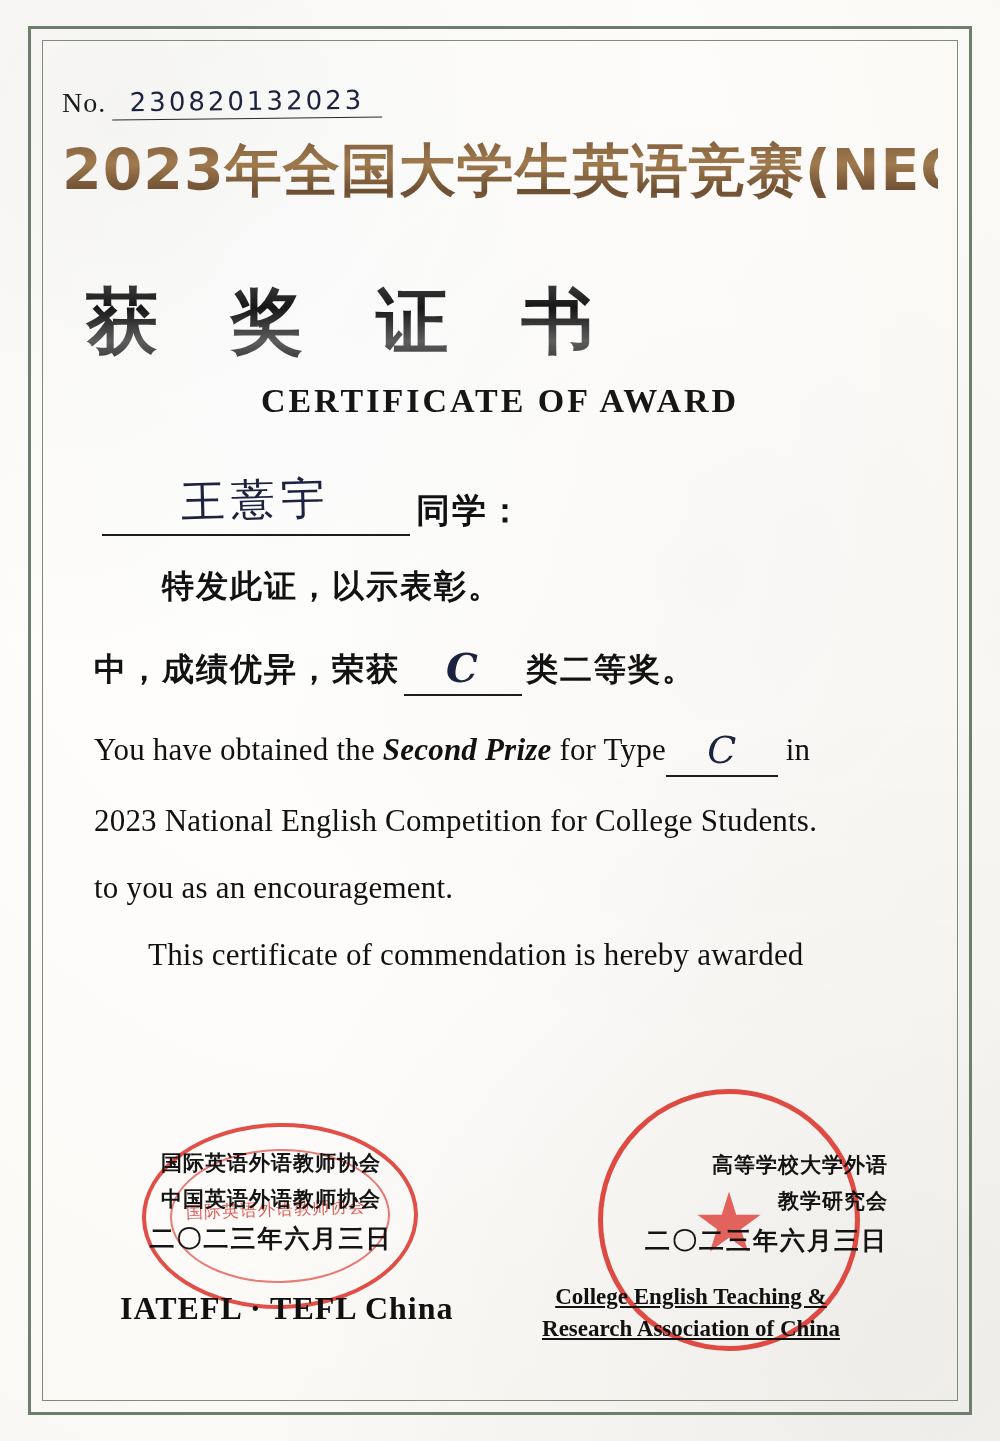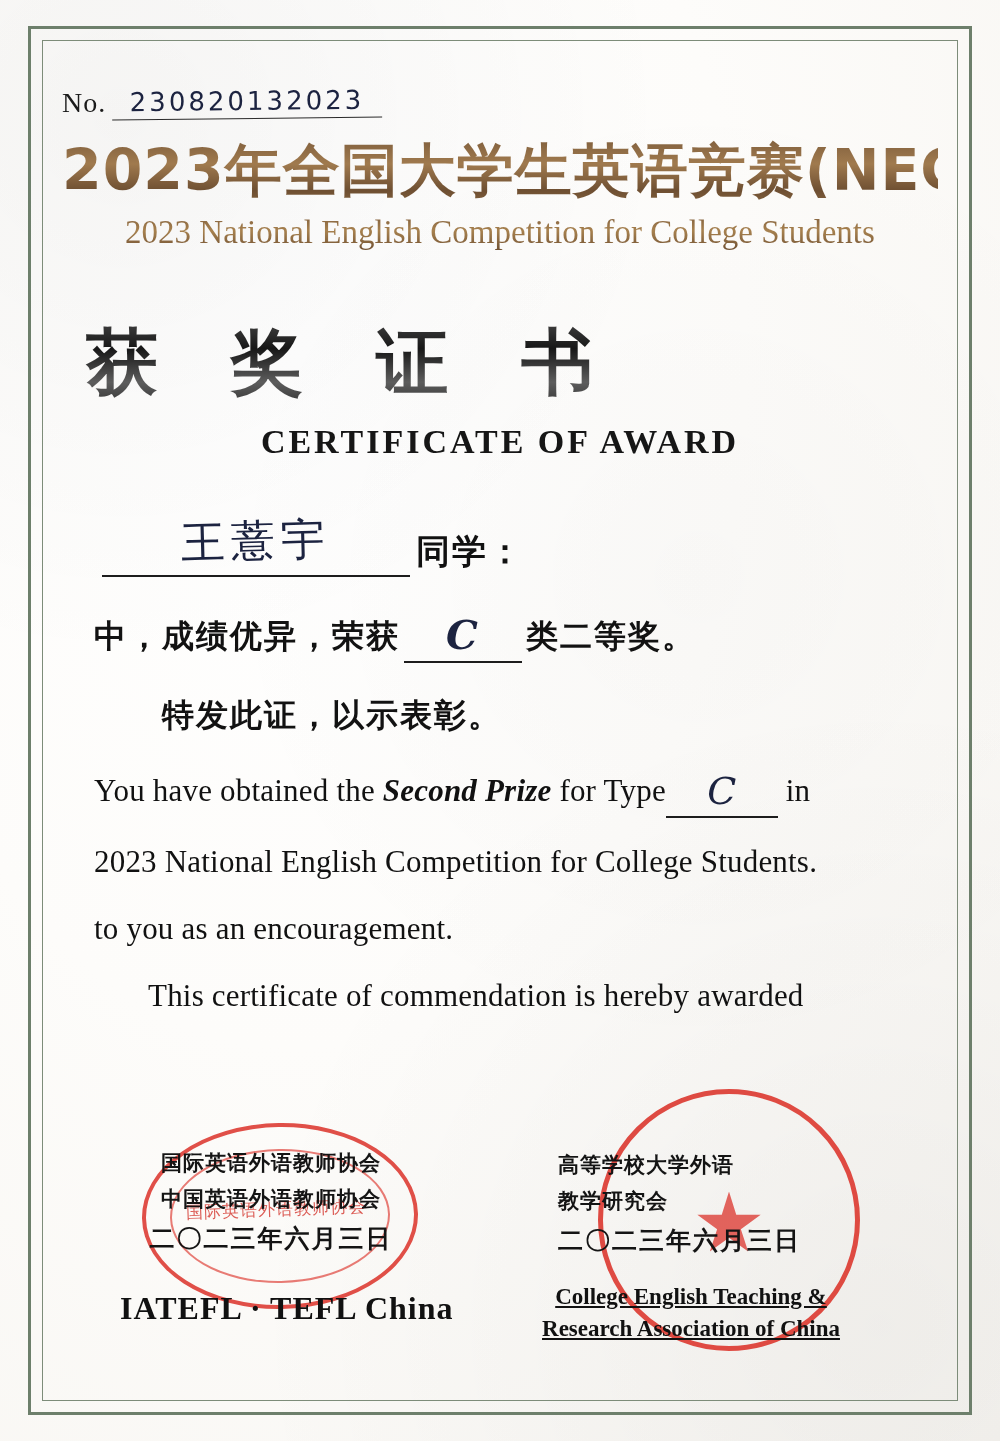--- a/index.html
+++ b/index.html
@@ -246,21 +246,21 @@
     left: 24px;
     bottom: 120px;
     width: 330px;
     text-align: center;
   }
   .seal-right-wrap {
     position: absolute;
     right: 40px;
     bottom: 118px;
     width: 330px;
-    text-align: left;
+    text-align: right;
   }
 
   
   .stamp-oval {
     position: absolute;
     left: 36px;
     top: -22px;
     width: 268px;
     height: 178px;
     border: 4px solid #d92017;
@@ -374,40 +374,39 @@
   <div class="border-inner"></div>
 
   <div class="content">
 
     <div class="serial-row">
       <span class="serial-label">No.</span>
       <span class="serial-value handwriting">230820132023</span>
     </div>
 
     <div class="title-cn">2023年全国大学生英语竞赛(NECCS)</div>
-    <div class="title-en">2023 National English Competition for College Students</div>
 
     <div class="award-cn">获 奖 证 书</div>
     <div class="award-en">CERTIFICATE OF AWARD</div>
 
     <div class="body-block">
 
       <div class="name-row">
         <span class="name-blank">
           <span class="handwriting name-hand">王薏宇</span>
         </span>
         <span class="name-suffix">同学：</span>
       </div>
 
 
+      <div class="cn-line indent">特发此证，以示表彰。</div>
+
       <div class="cn-line">
         <span>中，成绩优异，荣获</span><span class="inline-blank"><span class="hand-letter">C</span></span><span>类二等奖。</span>
       </div>
-
-      <div class="cn-line indent">特发此证，以示表彰。</div>
 
       <div class="en-line">
         <span>You have obtained the</span>
         <b>Second Prize</b>
         <span>for Type</span><span class="en-blank"><span class="hand-letter">C</span></span>
         <span>in</span>
       </div>
 
       <div class="en-line">2023 National English Competition for College Students.</div>
       <div class="en-line">to you as an encouragement.</div>

